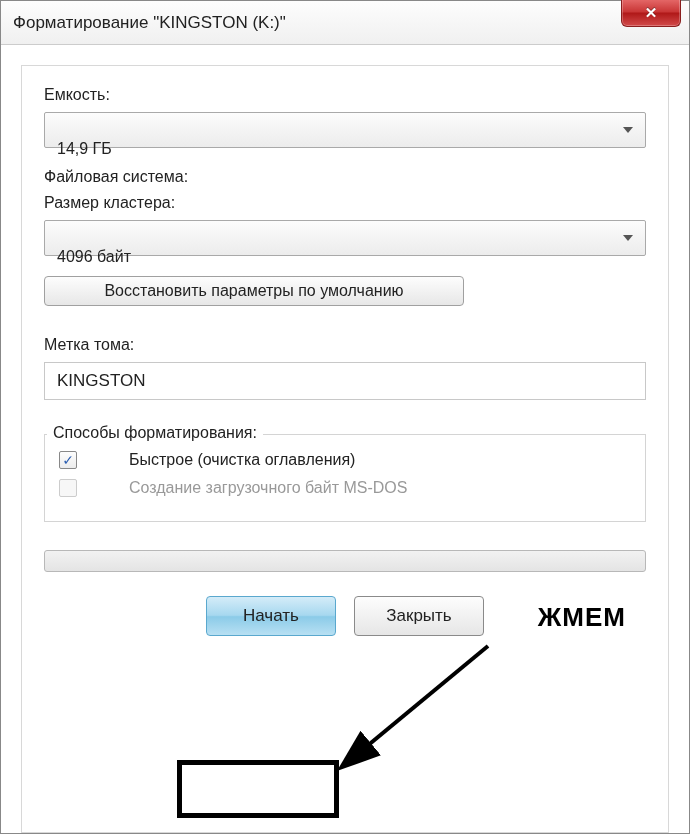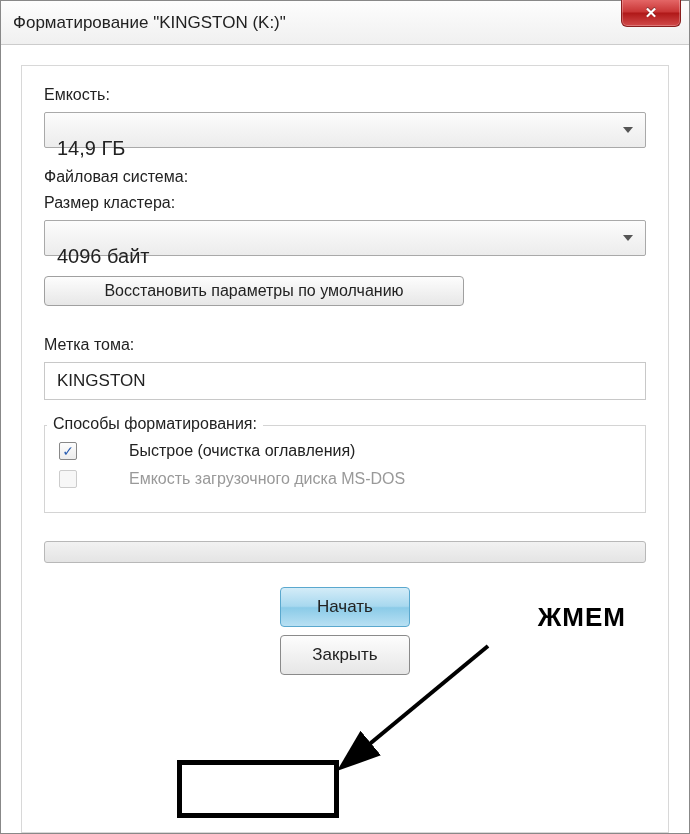--- a/index.html
+++ b/index.html
@@ -73,21 +73,21 @@
       background: linear-gradient(to bottom, #fcfcfc, #ececec);
       display: flex;
       align-items: center;
       padding: 0 12px;
       position: relative;
       margin-bottom: 20px;
       border-radius: 2px;
     }
     .dropdown-text {
       flex: 1;
-      font-size: 20px;
+      font-size: 16px;
       color: #222;
       margin-top: 37px;
     }
     .dropdown-arrow {
       width: 0; height: 0;
       border-left: 5px solid transparent;
       border-right: 5px solid transparent;
       border-top: 6px solid #555;
     }
     .restore-btn {
@@ -106,21 +106,21 @@
     .text-input {
       width: 100%;
       height: 38px;
       border: 1px solid #c8c8c8;
       background: #fff;
       padding: 0 12px;
       font-size: 17px;
       color: #222;
       display: flex;
       align-items: center;
-      margin-bottom: 25px;
+      margin-bottom: 34px;
     }
     .groupbox {
       border: 1px solid #d4d4d4;
       padding: 16px 14px 14px 14px;
       position: relative;
       margin-bottom: 28px;
     }
     .groupbox-title {
       position: absolute;
       top: -11px;
@@ -161,25 +161,24 @@
     .progress-bar {
       width: 100%;
       height: 22px;
       border: 1px solid #b8b8b8;
       background: linear-gradient(to bottom, #f2f2f2, #e4e4e4);
       border-radius: 3px;
       margin-bottom: 24px;
     }
     .button-row {
       display: flex;
-      gap: 8px;
-      justify-content: center;
-      align-items: center;
-      position: relative;
-      flex-direction: column;
+      gap: 18px;
+      justify-content: center;
+      align-items: center;
+      position: relative;
     }
     .btn {
       width: 130px;
       height: 40px;
       border: 1px solid #8a8a8a;
       border-radius: 4px;
       font-size: 17px;
       display: flex;
       align-items: center;
       justify-content: center;
@@ -257,21 +256,21 @@
       <div class="groupbox">
         <span class="groupbox-title">Способы форматирования:</span>
         <div class="checkbox-row">
           <div class="checkbox">
             <span>✓</span>
           </div>
           <span class="cb-label">Быстрое (очистка оглавления)</span>
         </div>
         <div class="checkbox-row">
           <div class="checkbox disabled"></div>
-          <span class="cb-label disabled">Емкость загрузочного диска MS-DOS</span>
+          <span class="cb-label disabled">Создание загрузочного байт MS-DOS</span>
         </div>
       </div>
 
       <div class="progress-bar"></div>
 
       <div class="button-row">
         <div class="btn primary">
           <span>Начать</span>
         </div>
         <div class="btn">

